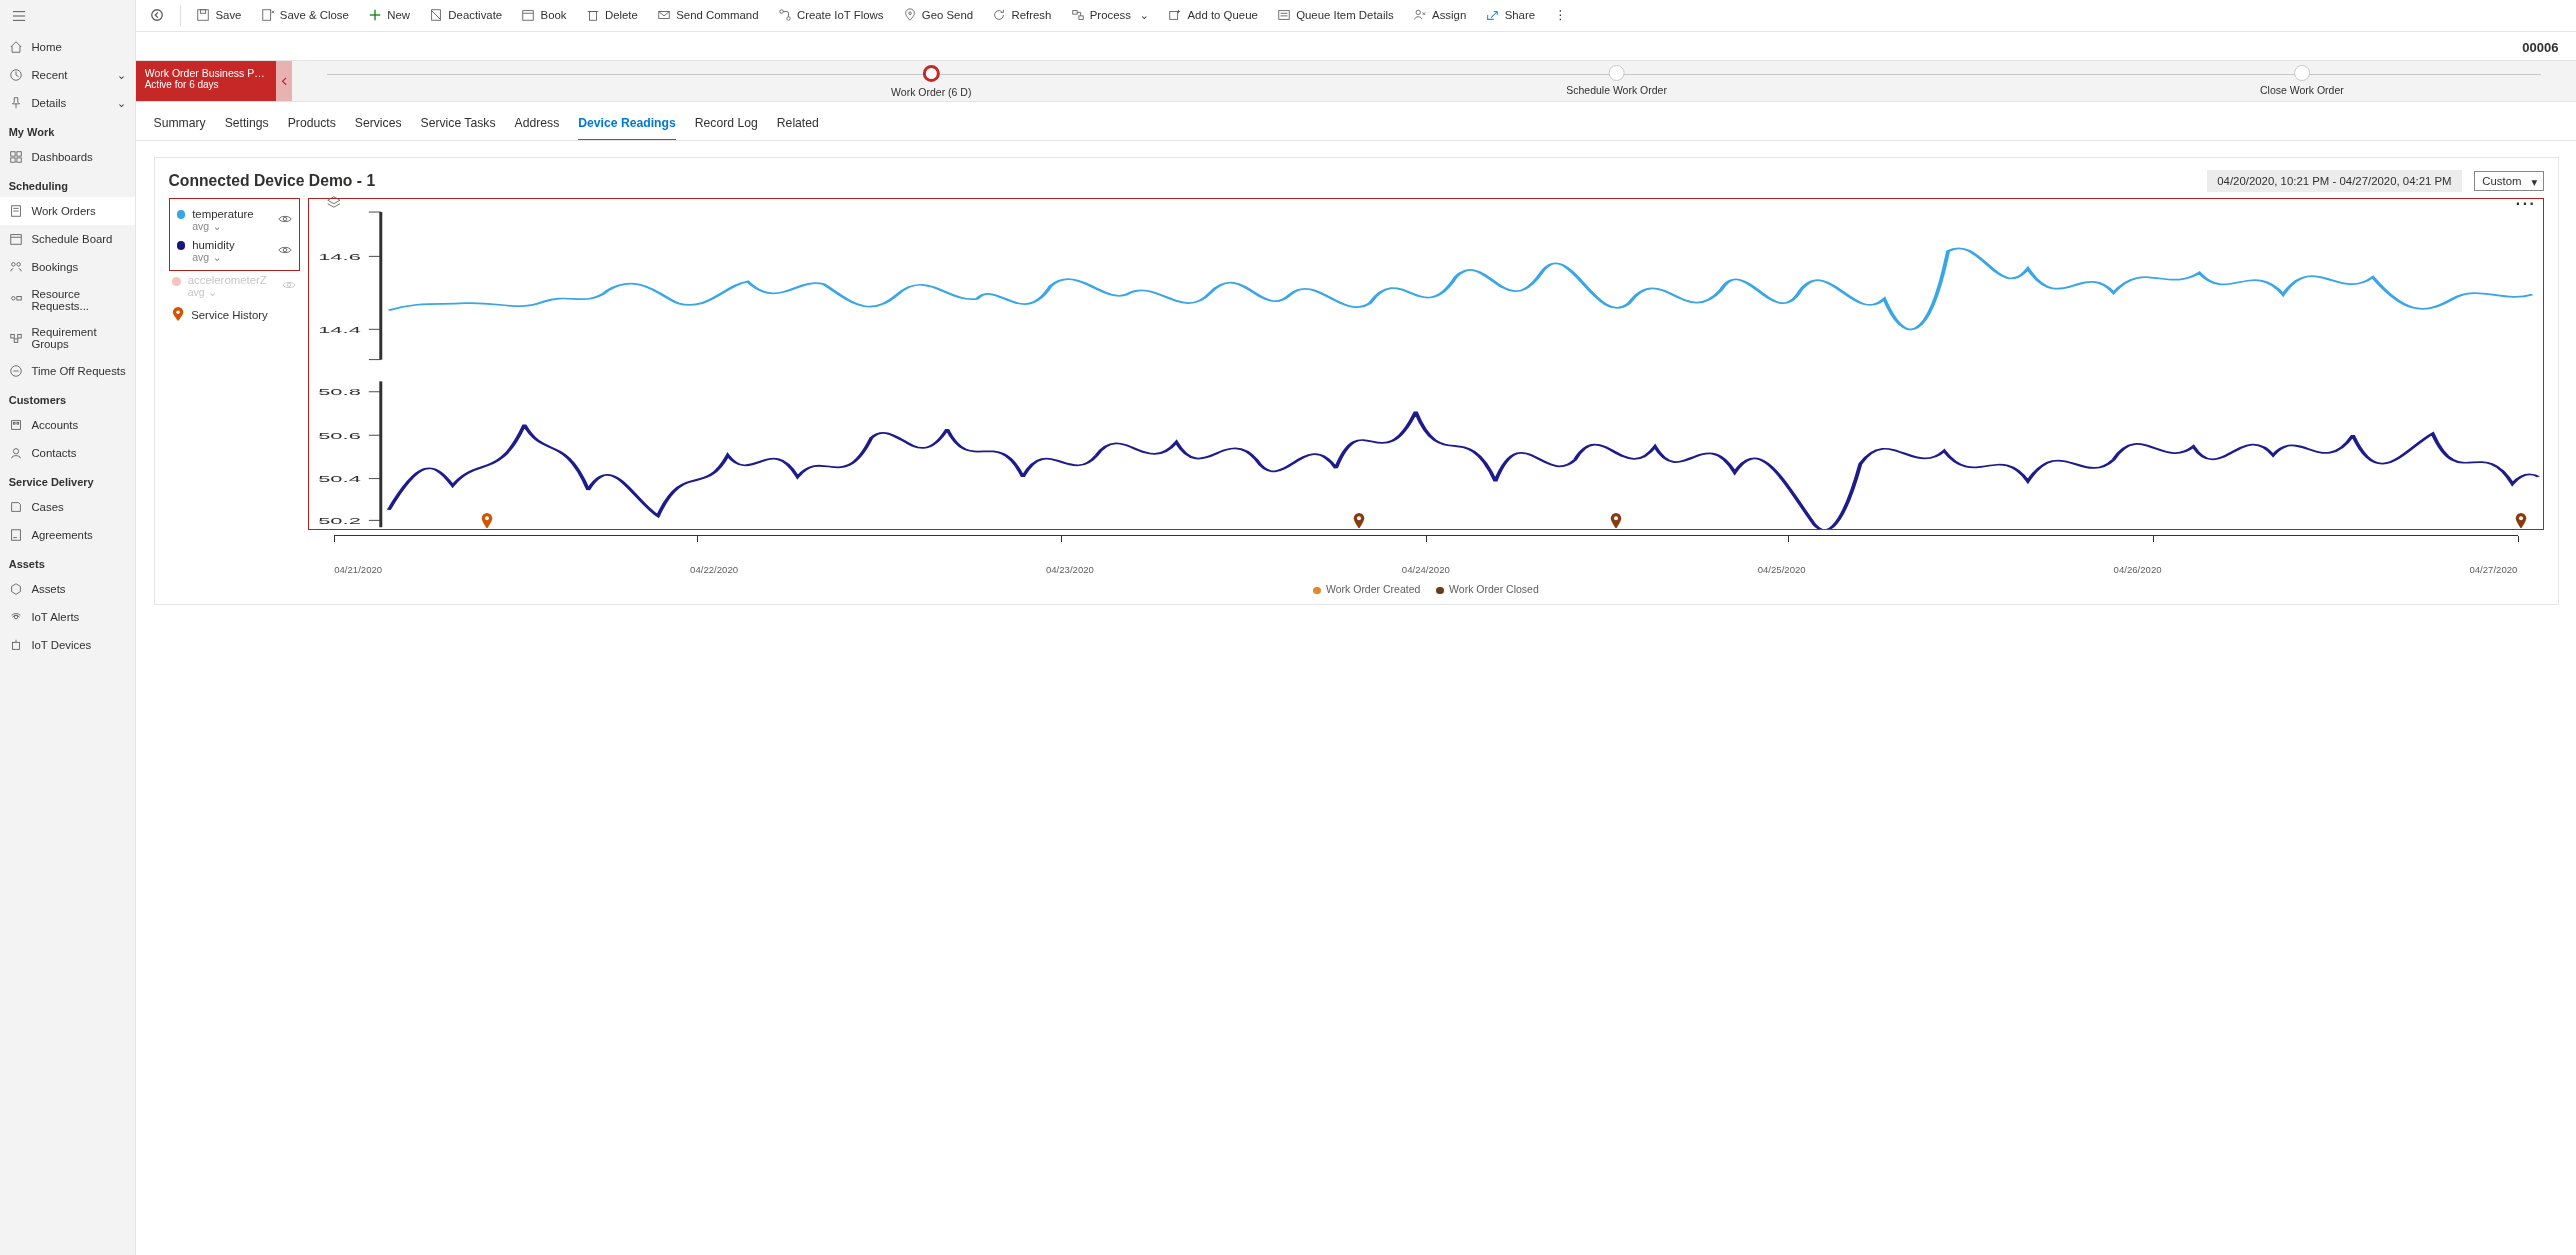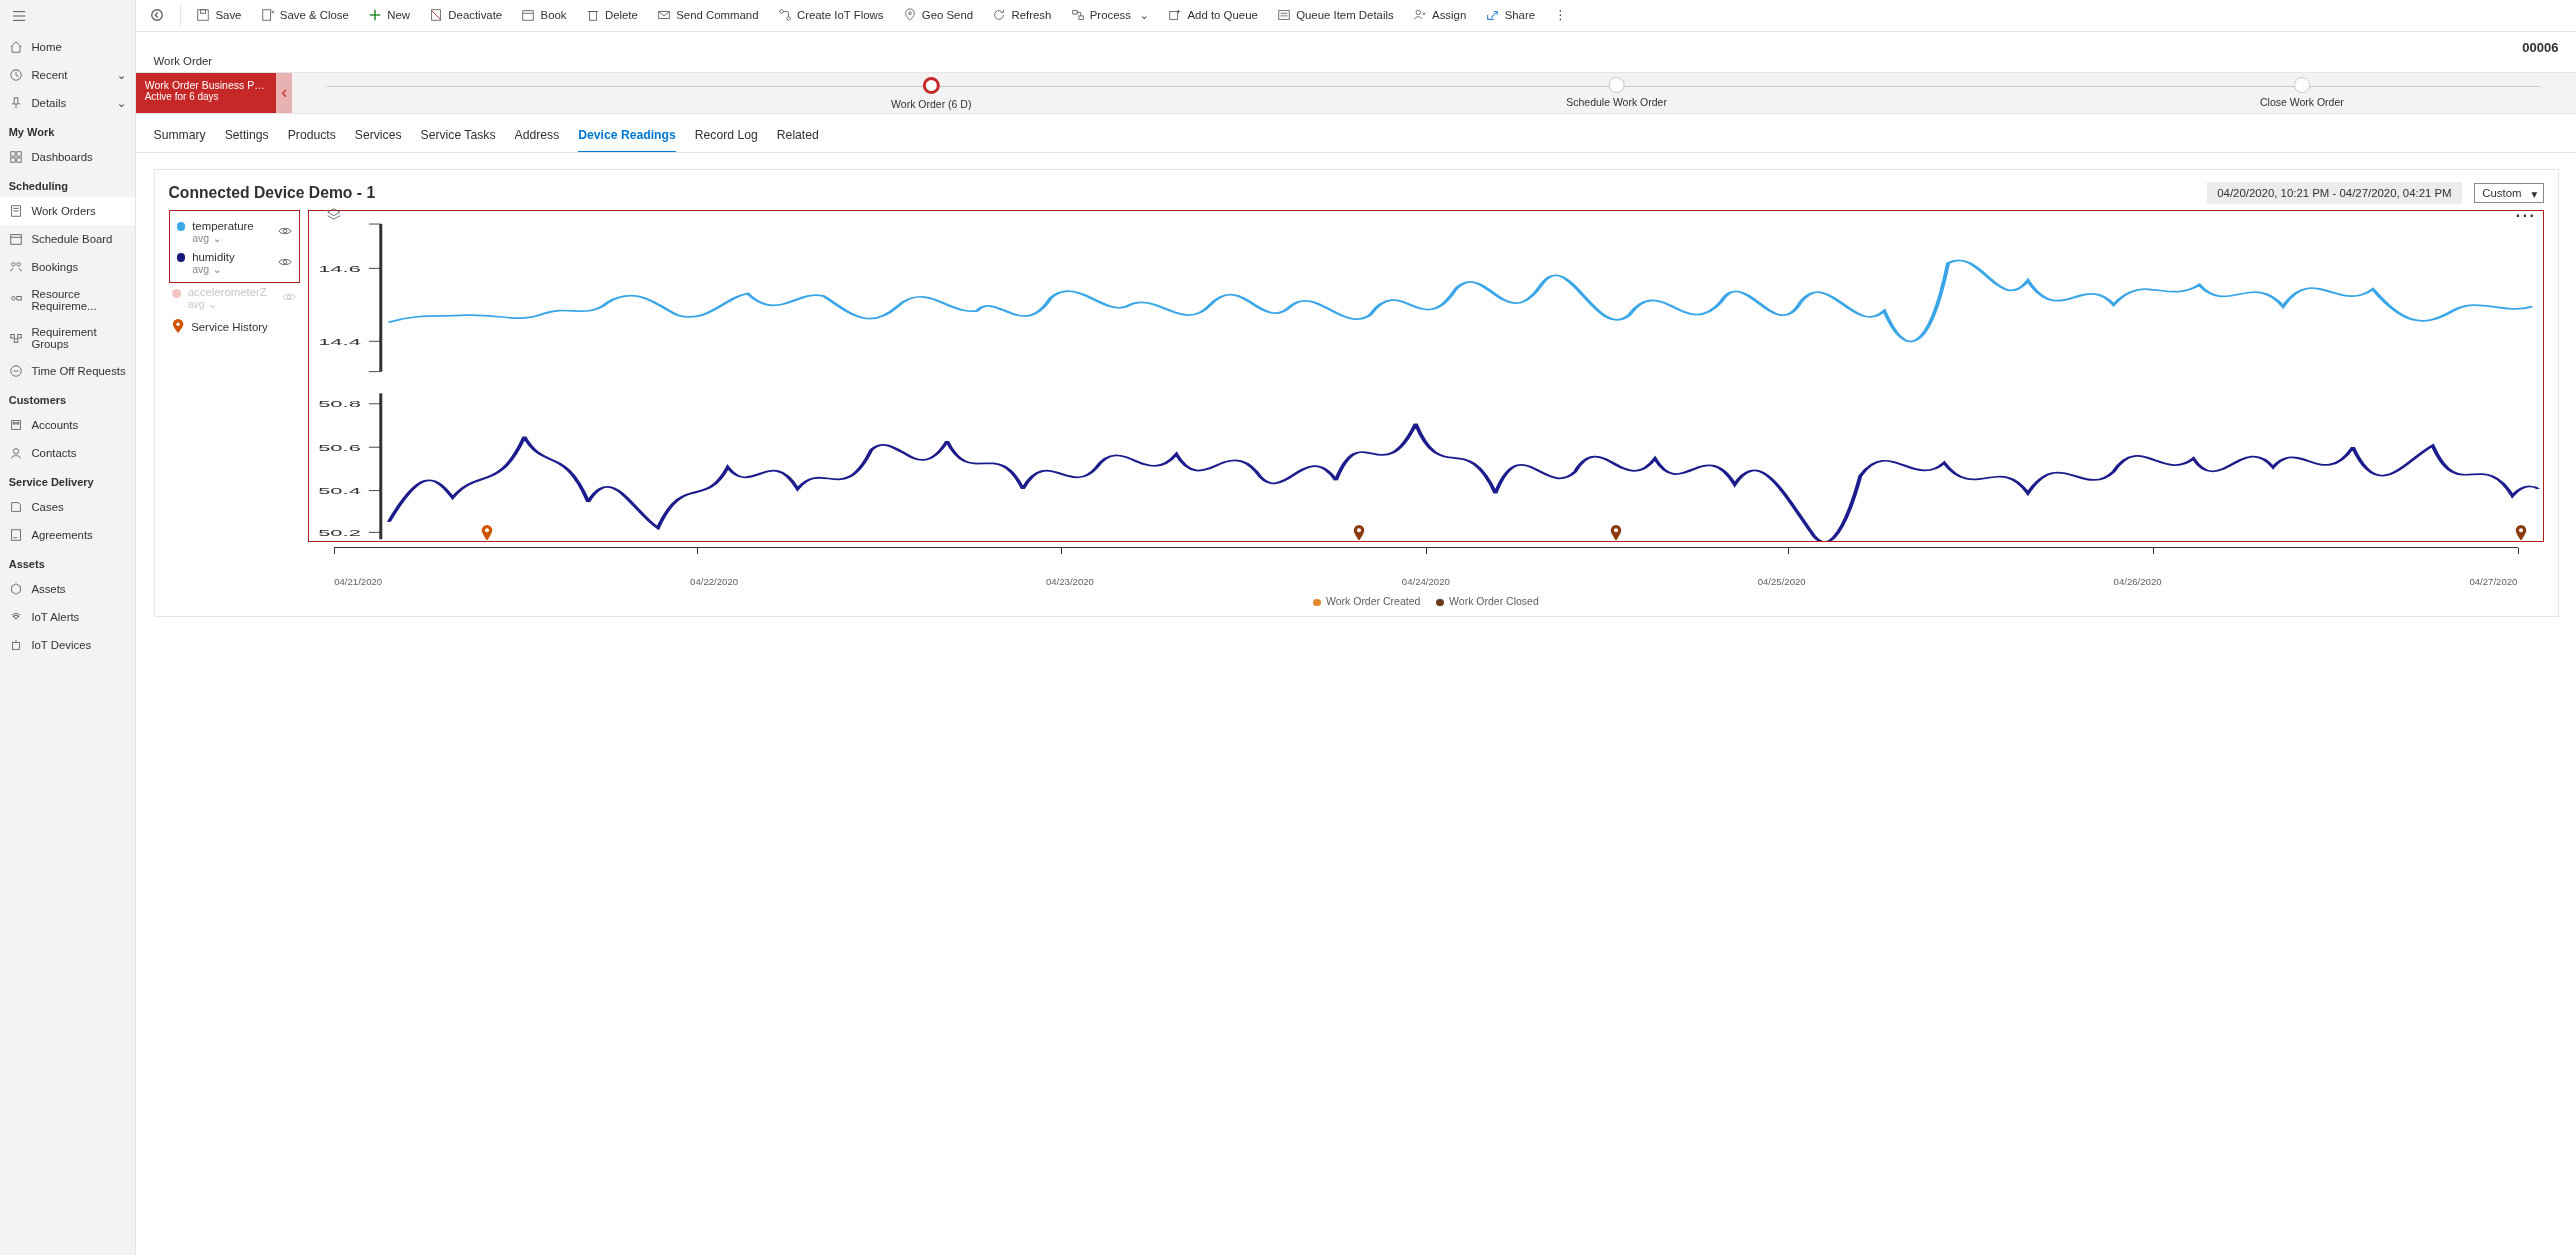--- a/index.html
+++ b/index.html
@@ -172,21 +172,21 @@
         </span>
       <span>Bookings</span>
     </div>
     <div class="nav-item">
       <span class="nav-icon">
           <svg viewBox="0 0 16 16" fill="none" stroke="#605e5c" stroke-width="1">
             <circle cx="5" cy="6" r="2"></circle>
             <rect x="9" y="4" width="5" height="4"></rect>
           </svg>
         </span>
-      <span>Resource Requireme...</span>
+      <span>Resource Requests...</span>
     </div>
     <div class="nav-item">
       <span class="nav-icon">
           <svg viewBox="0 0 16 16" fill="none" stroke="#605e5c" stroke-width="1">
             <rect x="2" y="4" width="4" height="4"></rect>
             <rect x="10" y="4" width="4" height="4"></rect>
             <rect x="6" y="9" width="4" height="4"></rect>
           </svg>
         </span>
       <span>Requirement Groups</span>
@@ -421,21 +421,20 @@
           </span>
           <span>Share</span>
         </span>
       <span class="cmd-btn">
           <span style="font-size:12.2px;">⋮</span>
         </span>
     </div>
 
     <div class="rec-header">
       <div class="rec-title">00006</div>
-      <div class="rec-sub">Work Order</div>
     </div>
 
     <div class="bpf-wrap">
       <div class="bpf-flag">
         <div class="bpf-flag-title">Work Order Business Pro...</div>
         <div class="bpf-flag-sub">Active for 6 days</div>
       </div>
       <div class="bpf-coll">
         <svg width="8.7" height="8.7" viewBox="0 0 10 10" stroke="#c62828" stroke-width="1.5" fill="none">
             <path d="M7 1 L3 5 L7 9"></path>

